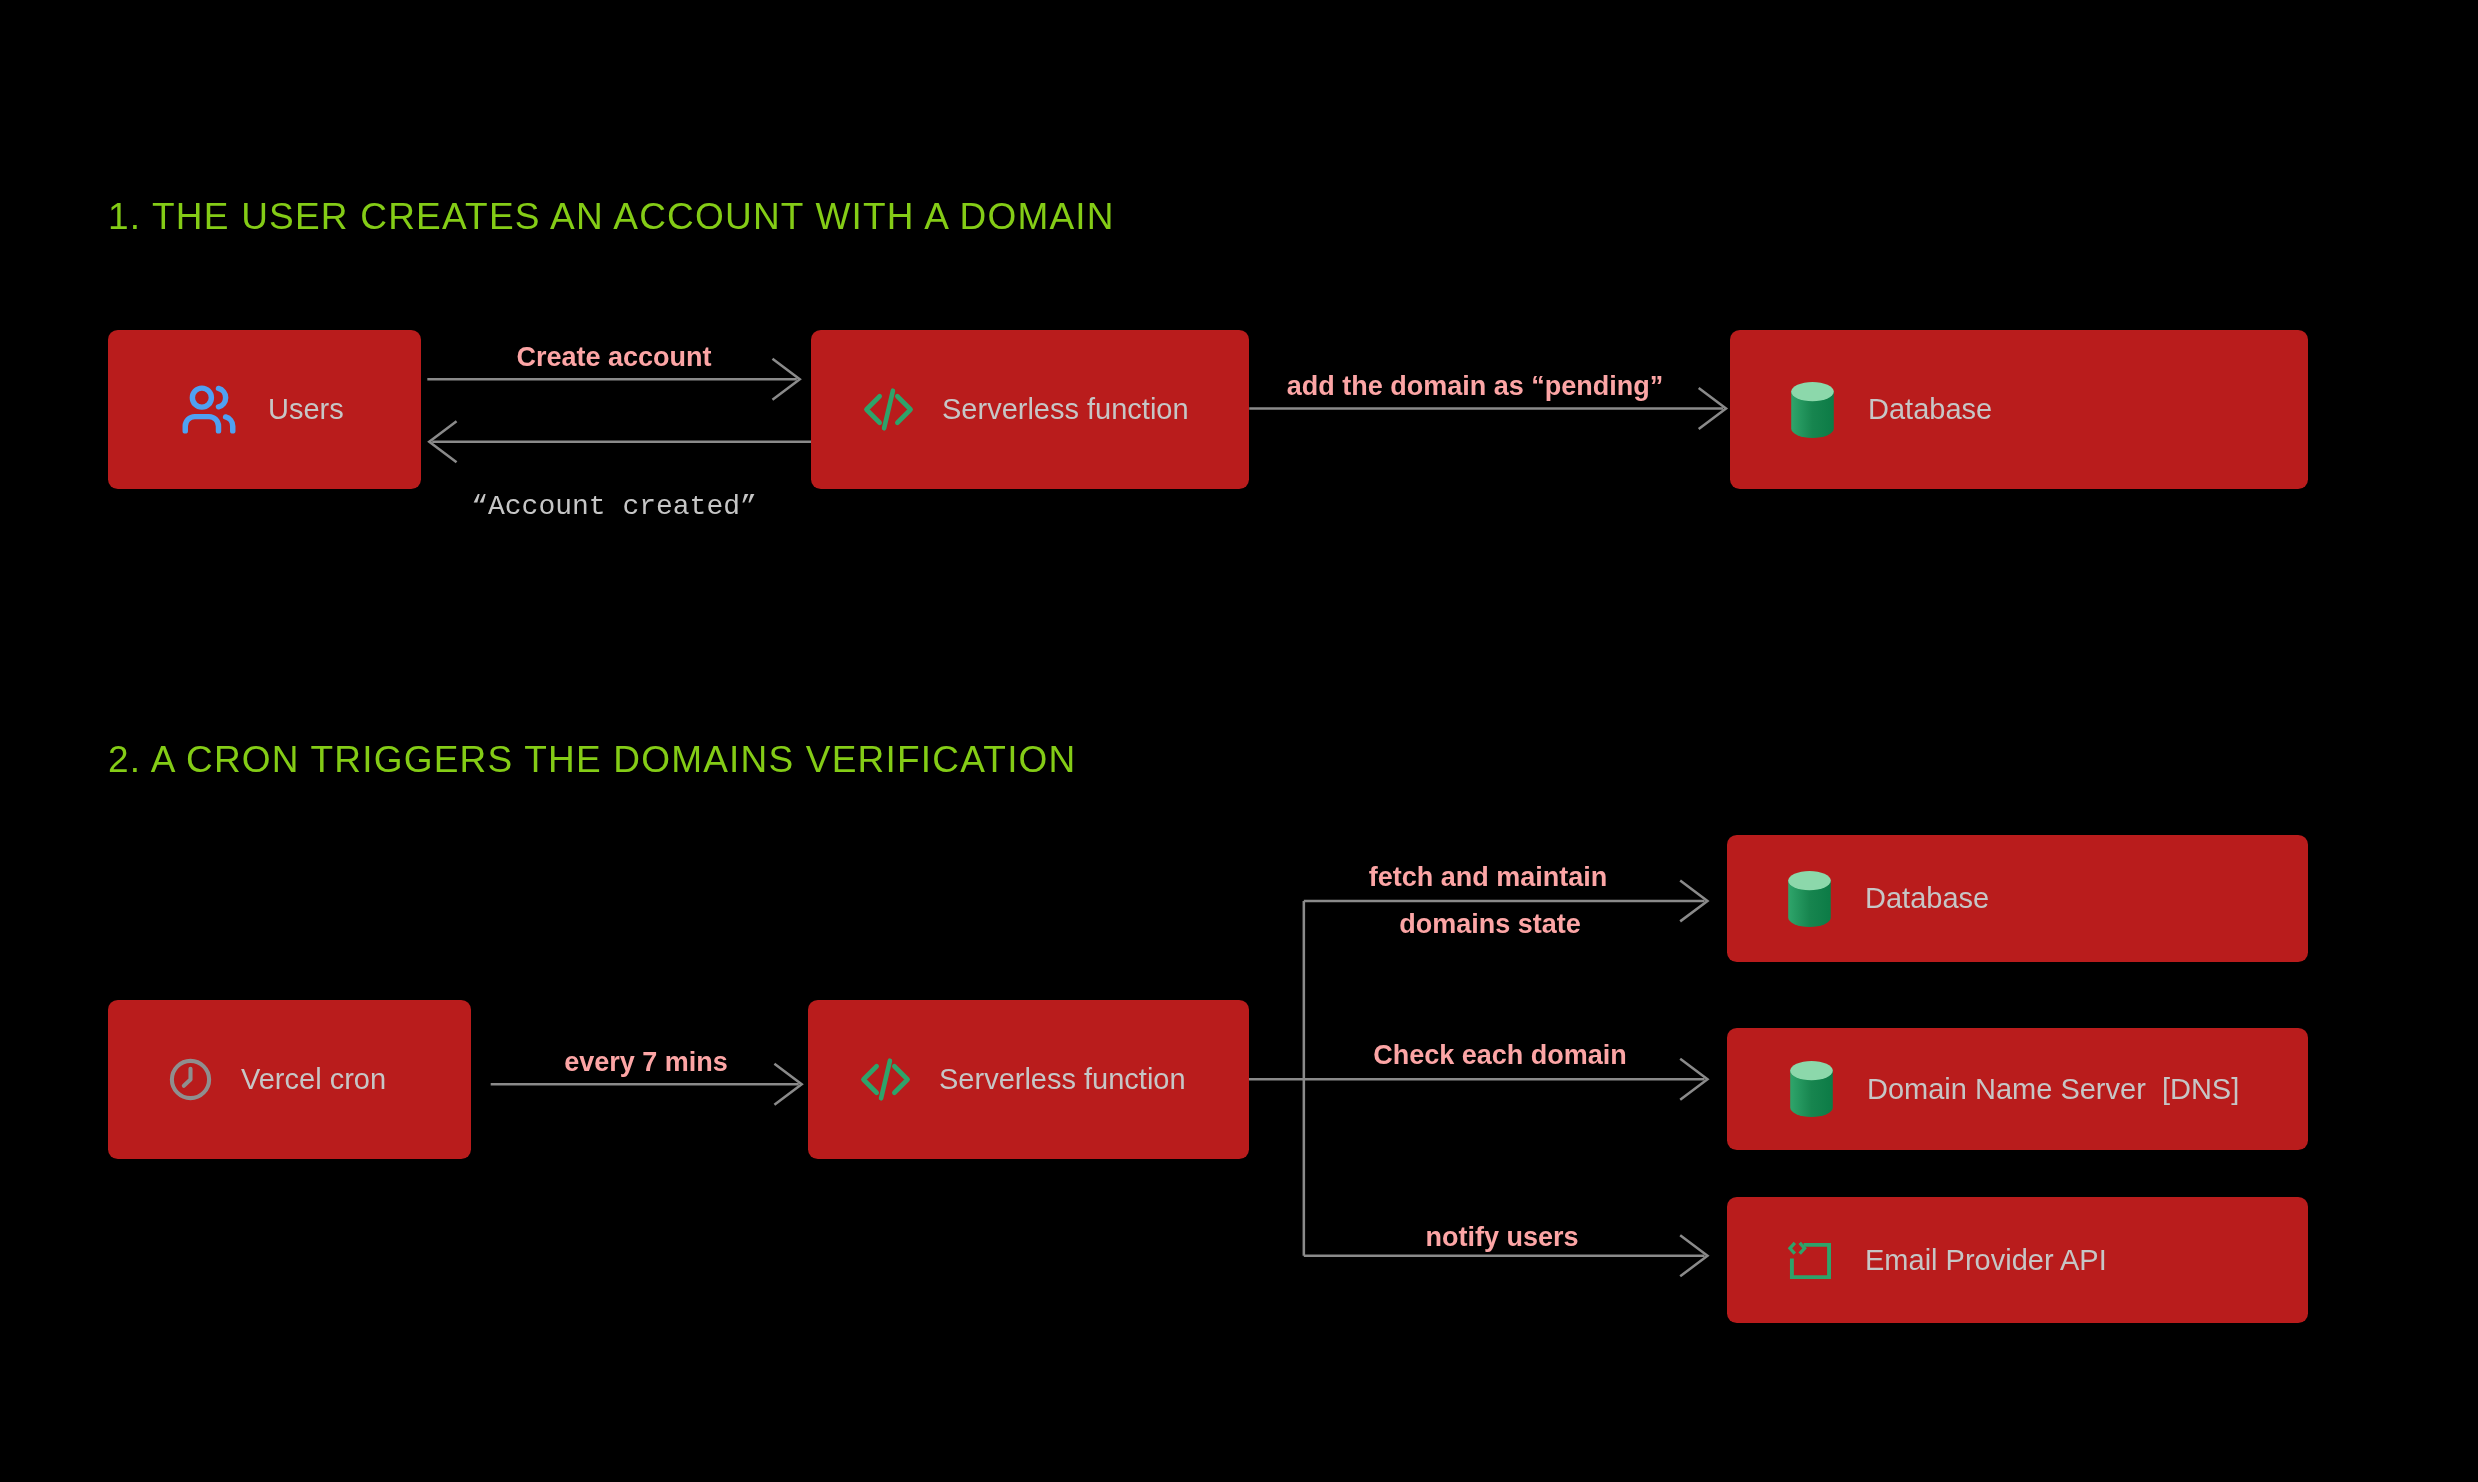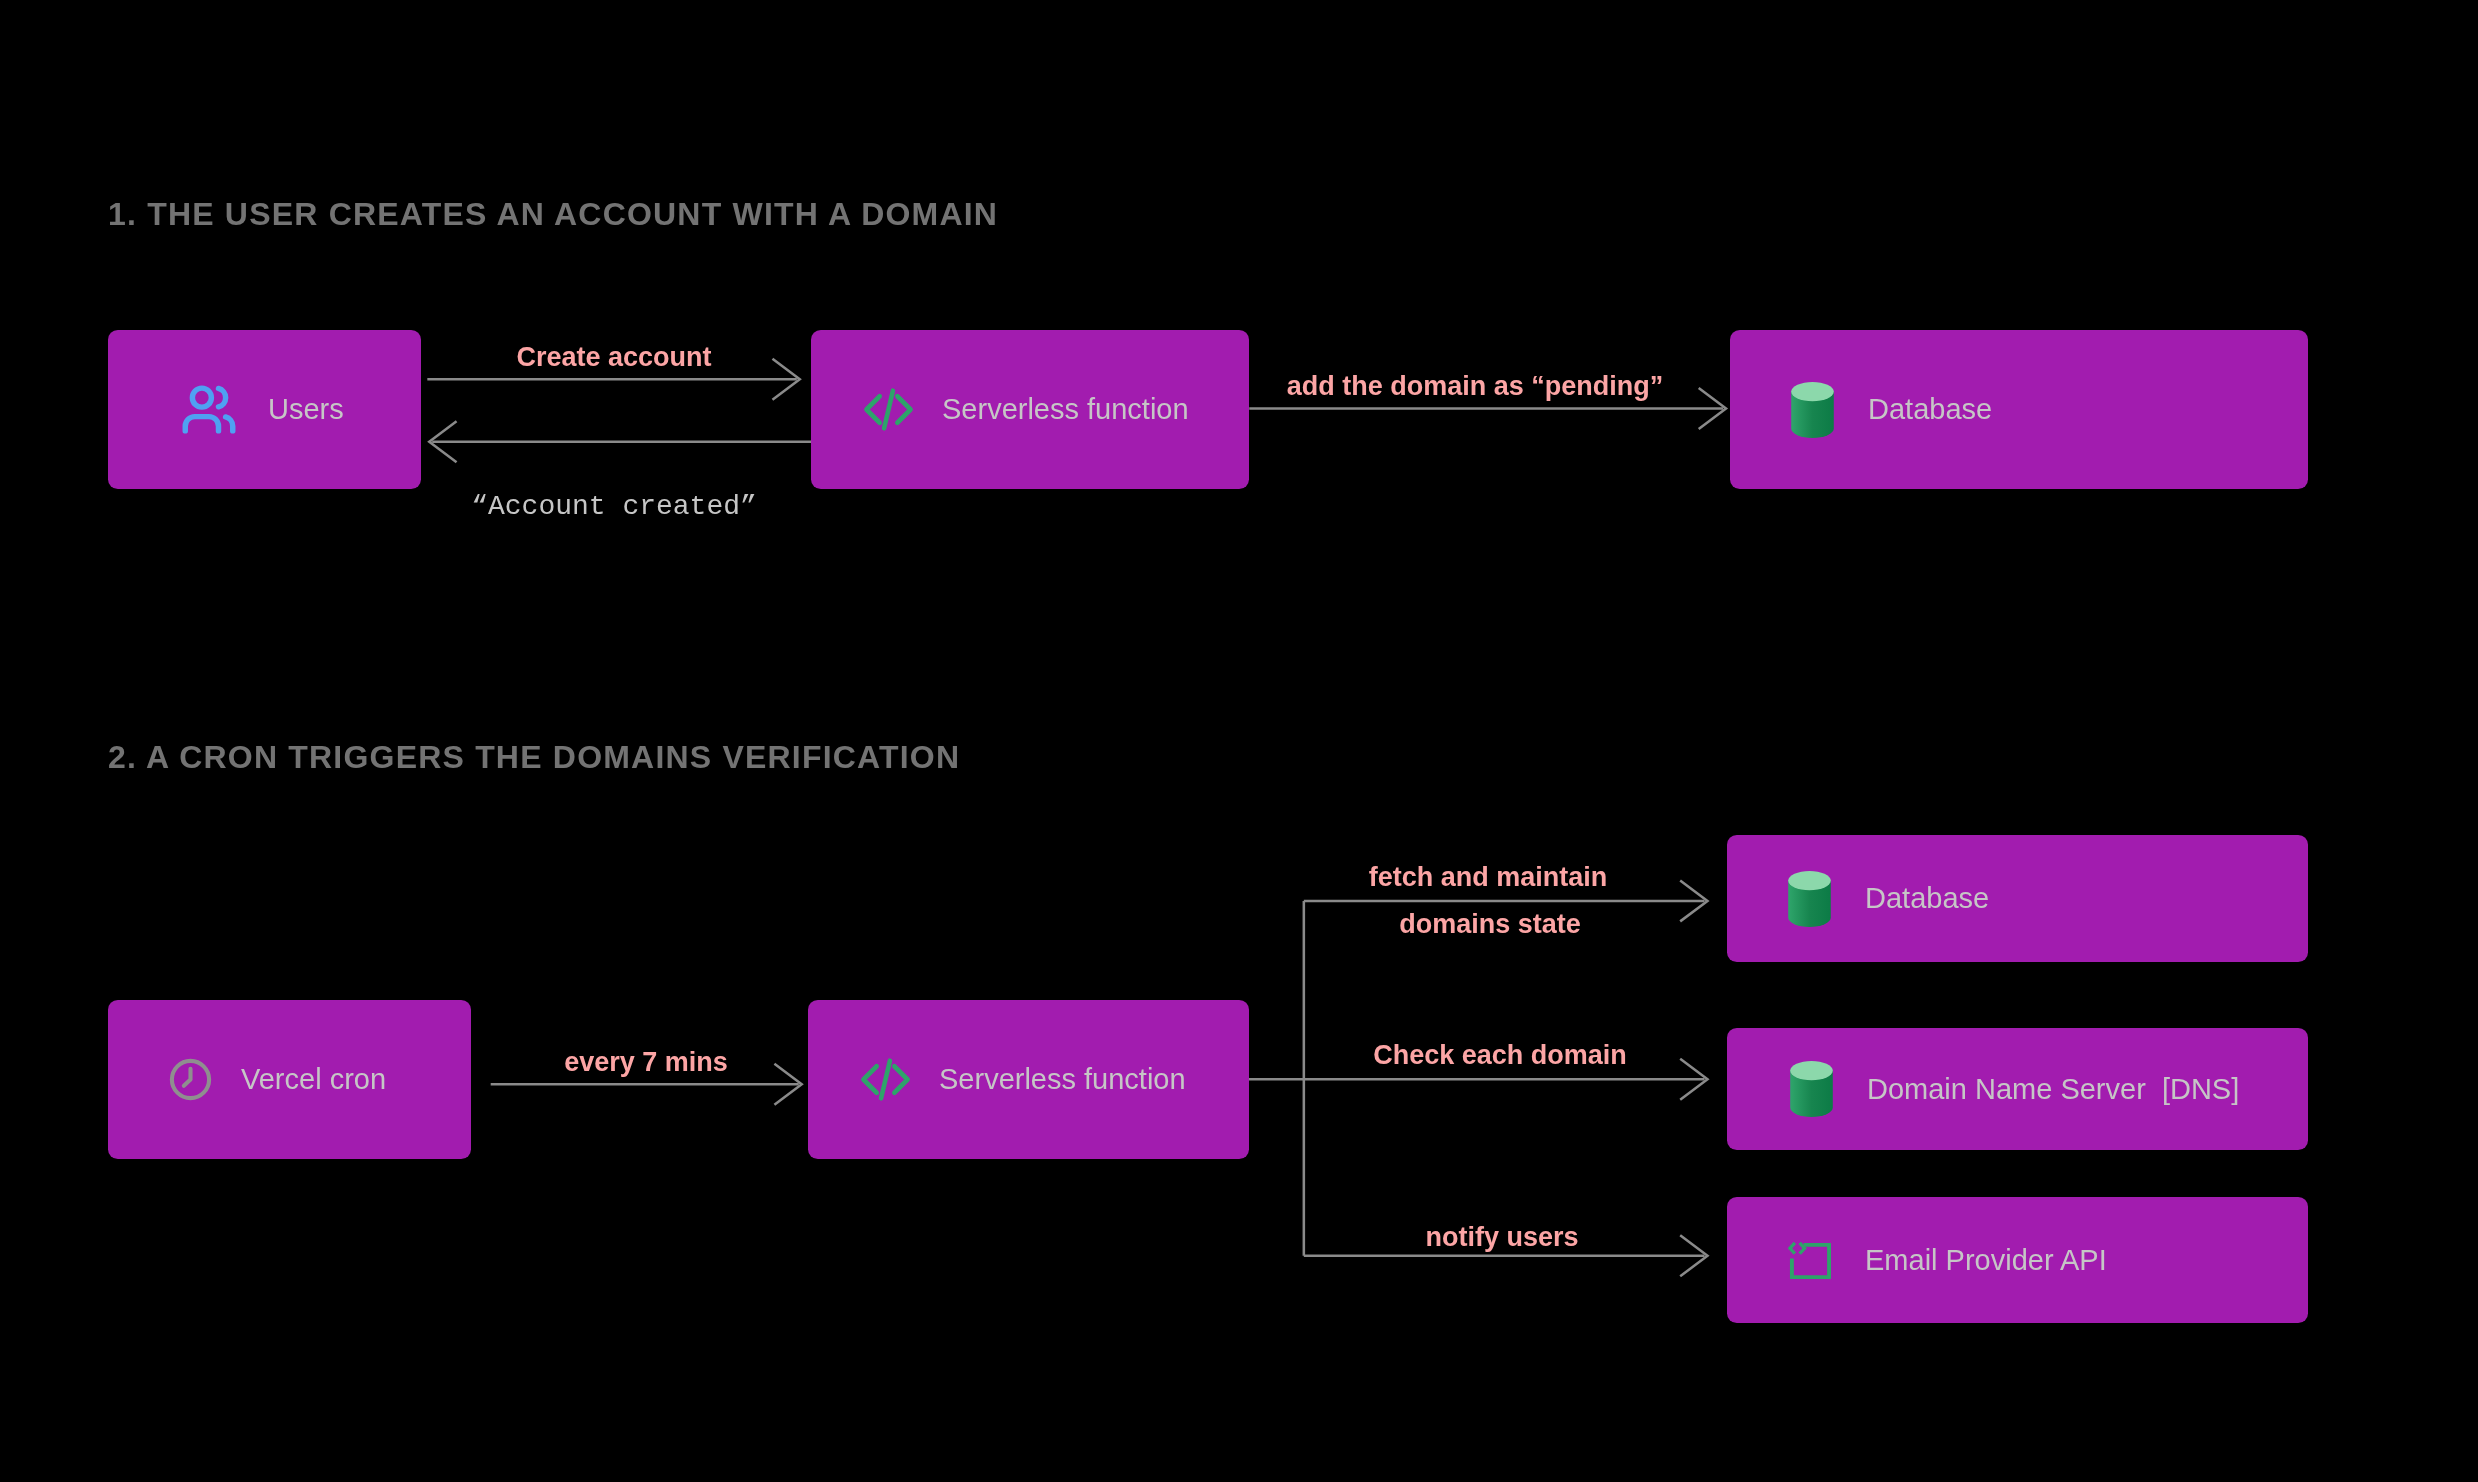--- a/index.html
+++ b/index.html
@@ -1,24 +1,24 @@
 <!DOCTYPE html>
 <html><head>
 <meta charset="utf-8">
 <style>
   html,body{margin:0;padding:0;background:#000;}
   .stage{position:relative;width:2478px;height:1482px;background:#000;overflow:hidden;
          font-family:"Liberation Sans",sans-serif;}
   .wires{position:absolute;left:0;top:0;width:2478px;height:1482px;}
   .wire{stroke:#8A8A8A;stroke-width:2.6;fill:none;}
-  .sec-title{position:absolute;color:#737373;font-size:32px;font-weight:700;
+  .sec-title{position:absolute;color:#84cc16;font-size:37px;font-weight:400;
              letter-spacing:1.2px;white-space:nowrap;}
   .t1{left:108px;top:196px;}
   .t2{left:108px;top:739px;}
-  .node{position:absolute;background:#a21caf;border-radius:9.8px;display:flex;
+  .node{position:absolute;background:#b91c1c;border-radius:9.8px;display:flex;
         align-items:center;color:#C6C6C6;font-size:29px;}
   .node .nlabel{white-space:pre;}
   .node .icon{flex:0 0 auto;display:block;}
   .n-users{left:108px;top:330px;width:313px;height:159px;padding-left:71px;gap:29px;box-sizing:border-box;}
   .n-serverless1{left:811px;top:330px;width:438px;height:159px;padding-left:51px;gap:27px;box-sizing:border-box;}
   .n-database1{left:1730px;top:330px;width:578px;height:159px;padding-left:58px;gap:31px;box-sizing:border-box;}
   .n-cron{left:108px;top:1000px;width:363px;height:159px;padding-left:59px;gap:27px;box-sizing:border-box;}
   .n-serverless2{left:808px;top:1000px;width:441px;height:159px;padding-left:51px;gap:27px;box-sizing:border-box;}
   .n-database2{left:1727px;top:835px;width:581px;height:127px;padding-left:58px;gap:31px;box-sizing:border-box;}
   .n-dns{left:1727px;top:1016px;width:581px;height:122px;padding-left:60px;gap:31px;box-sizing:border-box;margin-top:12px;}

